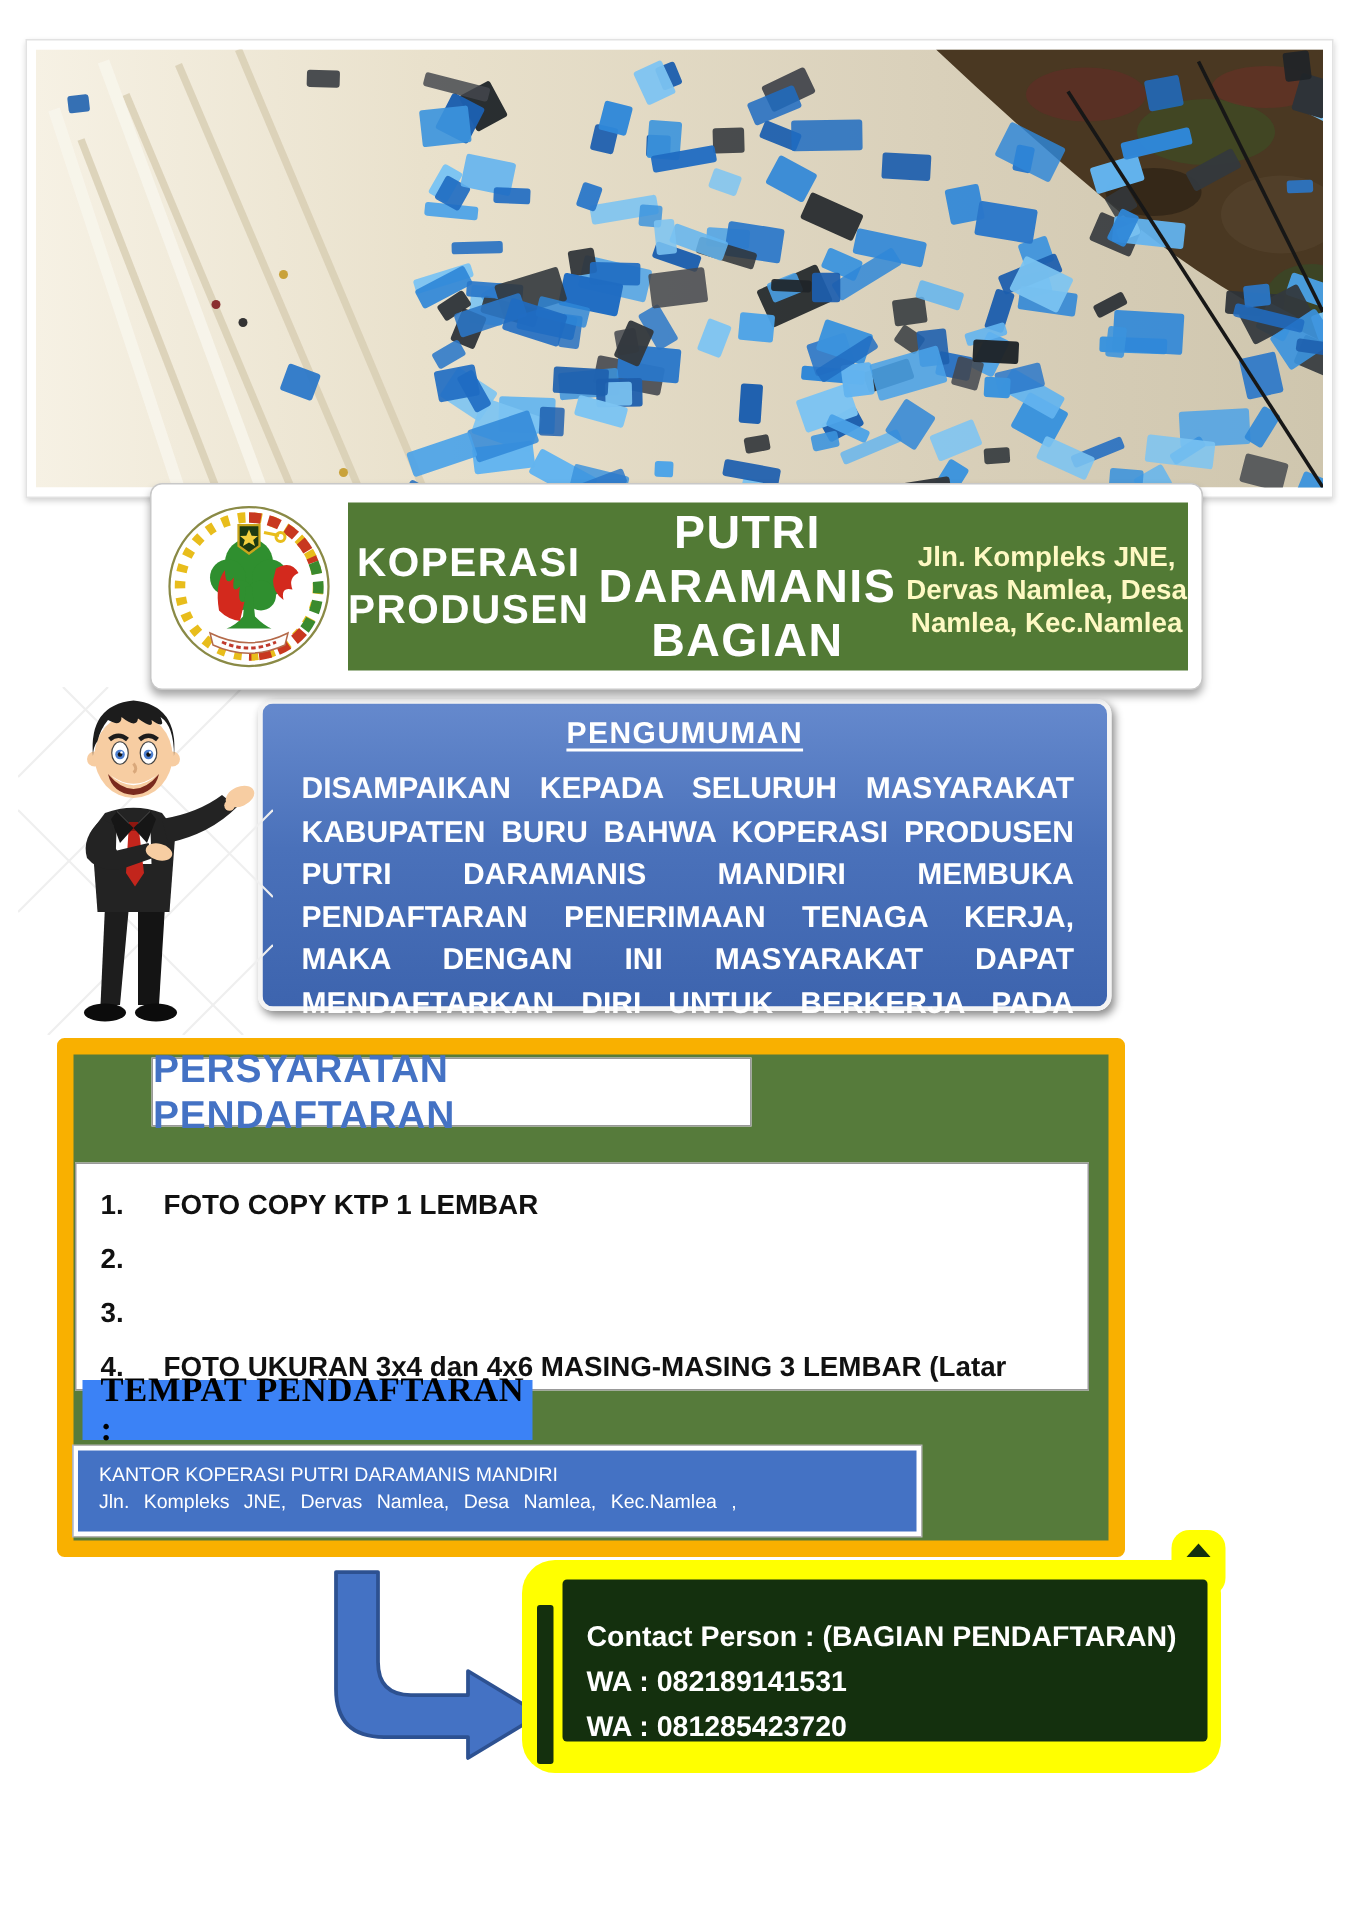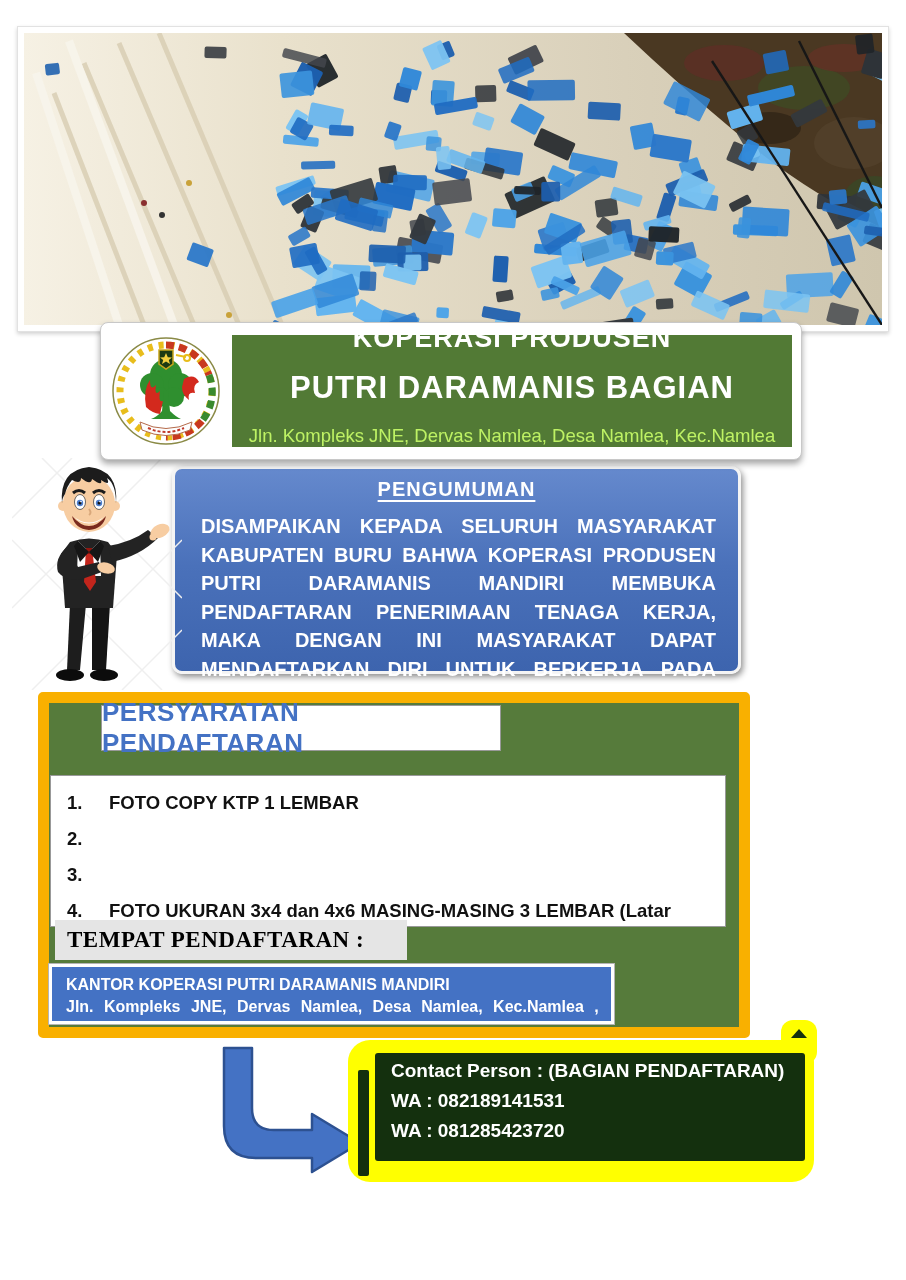--- a/index.html
+++ b/index.html
@@ -16,26 +16,26 @@
   .photo-frame svg{display:block;width:858px;height:292px;}
   
   .header-card{
     position:absolute;left:100px;top:322px;width:702px;height:138px;
     background:#ffffff;border:1px solid #c8c8c8;border-radius:8px;box-sizing:border-box;
     box-shadow:0 4px 6px rgba(0,0,0,.35);
     display:flex;align-items:center;gap:10px;padding:7px 9px;z-index:5;
   }
   .logo-wrap{flex:none;width:112px;height:112px;}
   .header-green{
-    flex:1;height:112px;background:#527a35;display:flex;flex-direction:column;
-    justify-content:flex-end;align-items:center;text-align:center;gap:16px;
+    flex:1;height:112px;background:#527a35;display:flex;flex-direction:row;
+    justify-content:space-between;align-items:center;text-align:center;gap:6px;
   }
   .hg-line1{color:#ffffff;font-weight:bold;font-size:27px;letter-spacing:1px;}
   .hg-line2{color:#ffffff;font-weight:bold;font-size:31px;letter-spacing:1px;}
-  .hg-line3{color:#bef264;font-weight:normal;font-size:18.5px;margin-top:3px;}
+  .hg-line3{color:#fef9c3;font-weight:bold;font-size:18.5px;margin-top:3px;}
   
   .presenter{position:absolute;left:12px;top:458px;width:170px;height:232px;z-index:4;}
   .announce-box{
     position:absolute;left:172px;top:466px;width:569px;height:208px;box-sizing:border-box;
     background:linear-gradient(180deg,#6589cd 0%,#4a71ba 48%,#3d64ae 100%);
     border:3px solid #f4f4f4;border-radius:10px;
     box-shadow:2px 3px 6px rgba(0,0,0,.45);z-index:3;
   }
   .announce-title{
     margin-top:9px;text-align:center;color:#ffffff;font-weight:bold;font-size:20px;
@@ -55,28 +55,28 @@
     border:1px solid #999999;display:flex;align-items:center;justify-content:center;
     color:#4472c4;font-weight:bold;font-size:26px;letter-spacing:.5px;
   }
   .req-list{
     position:absolute;left:1px;top:72px;width:676px;height:152px;background:#ffffff;
     border:1px solid #999999;box-sizing:border-box;padding:16px 8px 8px 16px;
   }
   .req-item{display:flex;gap:18px;margin-bottom:14px;color:#111111;font-weight:bold;font-size:18.5px;}
   .req-num{flex:none;width:24px;}
   .tempat-label{
-    position:absolute;left:6px;top:217px;width:352px;height:40px;background:#e5e5e5;
+    position:absolute;left:6px;top:217px;width:300px;height:40px;background:#3b82f6;
     display:flex;align-items:center;color:#000000;font-weight:bold;font-size:23px;
     font-family:"Liberation Serif",serif;padding-left:12px;box-sizing:border-box;letter-spacing:.5px;
   }
   .addr-box{
     position:absolute;left:0px;top:261px;width:565px;height:60px;background:#4472c4;
     border:3px solid #ffffff;box-shadow:0 0 0 1px #b5b5b5;box-sizing:border-box;
-    padding:7px 10px 0 14px;color:#ffffff;font-weight:bold;font-size:16px;line-height:1.35;
+    padding:7px 10px 0 14px;color:#ffffff;font-weight:normal;font-size:13px;line-height:1.35;
   }
   .addr-line2{word-spacing:6px;}
   
   .arrow-wrap{position:absolute;left:212px;top:1042px;width:152px;height:132px;z-index:3;}
   .bubble-bump{
     position:absolute;left:781px;top:1020px;width:36px;height:44px;background:#ffff00;
     border-radius:12px;z-index:2;
   }
   .bump-triangle{
     position:absolute;left:791px;top:1029px;width:0;height:0;z-index:3;
@@ -85,21 +85,21 @@
   }
   .contact-bubble{
     position:absolute;left:348px;top:1040px;width:466px;height:142px;background:#ffff00;
     border-radius:22px;z-index:4;
   }
   .contact-bar{
     position:absolute;left:10px;top:30px;width:11px;height:106px;background:#14300e;border-radius:2px;
   }
   .contact-inner{
     position:absolute;left:27px;top:13px;right:9px;bottom:21px;background:#14300e;border-radius:3px;
-    padding:7px 0 0 16px;color:#ffffff;font-weight:bold;font-size:19px;box-sizing:border-box;
+    padding:28px 0 0 16px;color:#ffffff;font-weight:bold;font-size:19px;box-sizing:border-box;
   }
   .contact-line{margin-bottom:8px;}
 </style>
 </head>
 <body>
 
 <div class="page">
 
   <div class="photo-frame">
     <svg viewBox="0 0 858 292" preserveAspectRatio="none">

